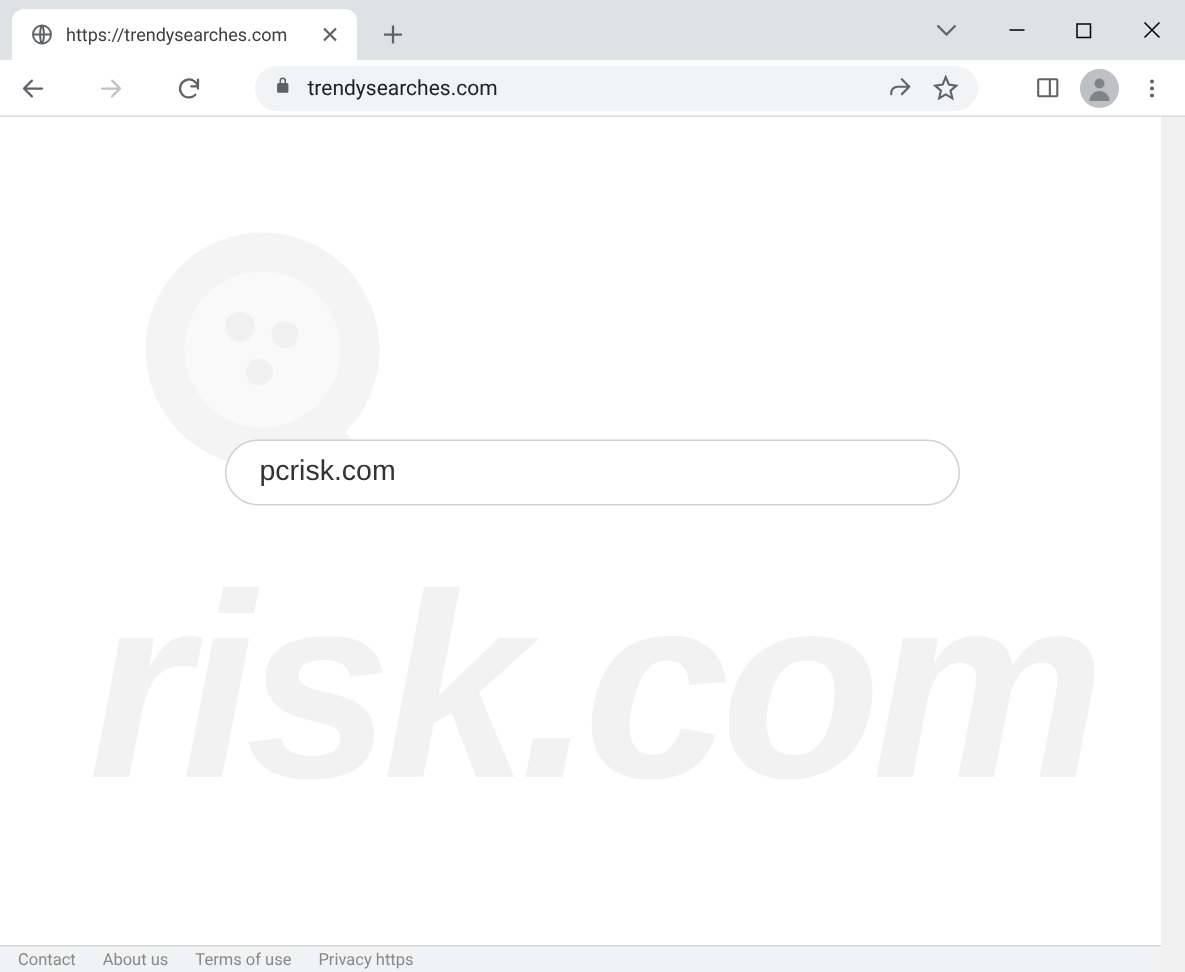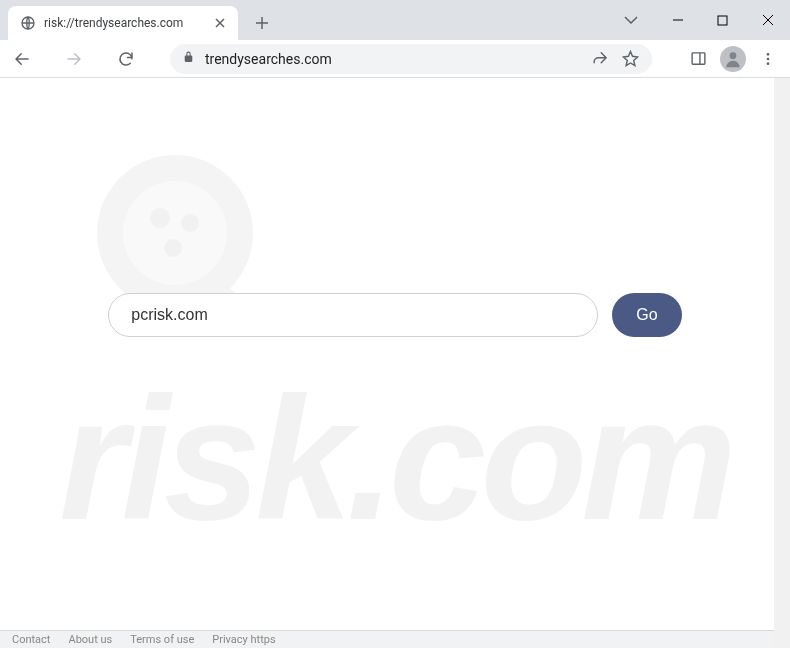--- a/index.html
+++ b/index.html
@@ -170,21 +170,21 @@
       justify-content: center;
       align-items: center;
       gap: 14px;
     }
     .search-input {
       width: 490px;
       height: 44px;
       border: 1px solid #d0d0d0;
       border-radius: 22px;
       padding: 0 22px;
-      font-size: 16px;
+      font-size: 19px;
       color: #333;
       outline: none;
       background: #fff;
     }
     .search-btn {
       height: 44px;
       padding: 0 24px;
       border: none;
       border-radius: 22px;
       background: #4a5a85;
@@ -231,21 +231,21 @@
 <body>
 
 <div class="titlebar">
   <div class="tab">
     <span class="tab-favicon">
       <svg viewBox="0 0 24 24" fill="none" stroke="#5f6368" stroke-width="2">
           <circle cx="12" cy="12" r="9"></circle>
           <path d="M3 12h18M12 3c2.5 3 2.5 15 0 18M12 3c-2.5 3-2.5 15 0 18"></path>
         </svg>
     </span>
-    <span class="tab-title">risk://trendysearches.com</span>
+    <span class="tab-title">https://trendysearches.com</span>
     <span class="tab-close">
       <svg width="10" height="10" viewBox="0 0 10 10">
           <path d="M1 1l8 8M9 1l-8 8" stroke="#5f6368" stroke-width="1.5"></path>
         </svg>
     </span>
   </div>
   <div class="new-tab">
     <svg width="14" height="14" viewBox="0 0 14 14">
         <path d="M7 1v12M1 7h12" stroke="#5f6368" stroke-width="1.5"></path>
       </svg>
@@ -339,21 +339,20 @@
       <circle cx="75" cy="75" r="10" fill="#f1f1f1"></circle>
       <circle cx="105" cy="80" r="9" fill="#f1f1f1"></circle>
       <circle cx="88" cy="105" r="9" fill="#f1f1f1"></circle>
       <rect x="140" y="140" width="55" height="22" rx="11" fill="#f4f4f4" transform="rotate(45 140 140)"></rect>
     </svg>
     <div class="watermark-text">risk.com</div>
   </div>
 
   <div class="search-wrap">
     <input class="search-input" type="text" value="pcrisk.com" style="">
-    <button class="search-btn">Go</button>
   </div>
 
   <div class="footer">
     <a>Contact</a>
     <a>About us</a>
     <a>Terms of use</a>
     <a>Privacy https</a>
   </div>
 </div>
 

